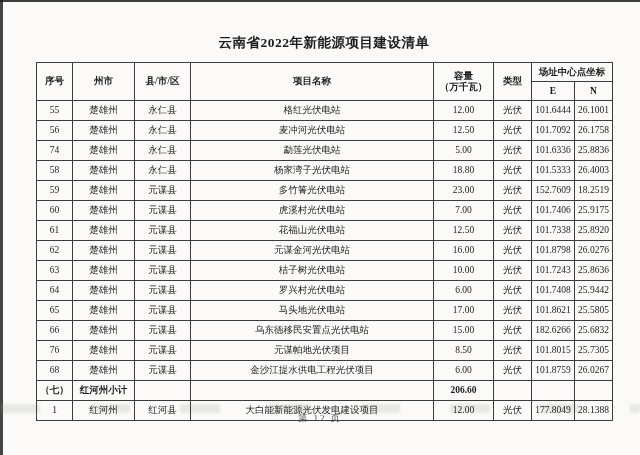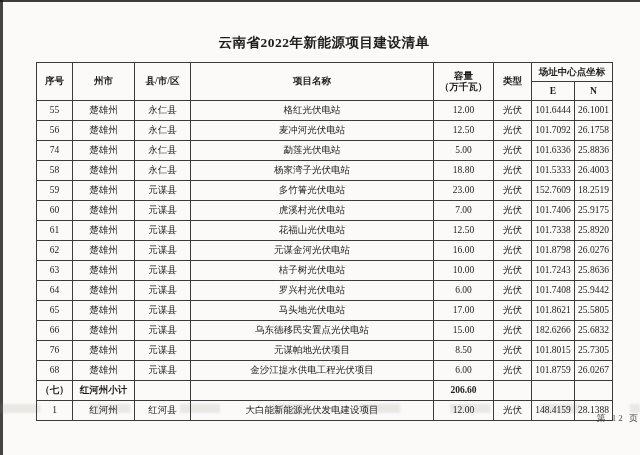--- a/index.html
+++ b/index.html
@@ -54,21 +54,21 @@
     white-space: nowrap;
   }
   table.list { border: 1.5px solid #333; }
   table.list thead th {
     font-weight: bold;
     height: 18px;
   }
   tr.emphasis td { font-weight: bold; }
   .footer {
     position: absolute; top: 412px; left: 0; width: 640px;
-    text-align: right;
+    text-align: center;
     font-size: 9px; color: #4b4b4b;
     letter-spacing: 2px;
   }
 </style>
 </head>
 <body>
 
 <div class="page">
   <div class="scan-edge-top"></div>
   <div class="scan-edge-left"></div>
@@ -256,20 +256,20 @@
     <td></td>
     <td></td>
   </tr>
         <tr>
     <td>1</td>
     <td>红河州</td>
     <td>红河县</td>
     <td>大白能新能源光伏发电建设项目</td>
     <td>12.00</td>
     <td>光伏</td>
-    <td>148.4159</td>
+    <td>177.8049</td>
     <td>28.1388</td>
   </tr>
       </tbody>
   </table>
 
   <div class="footer">第 12 页</div>
 </div>
 
 </body></html>

